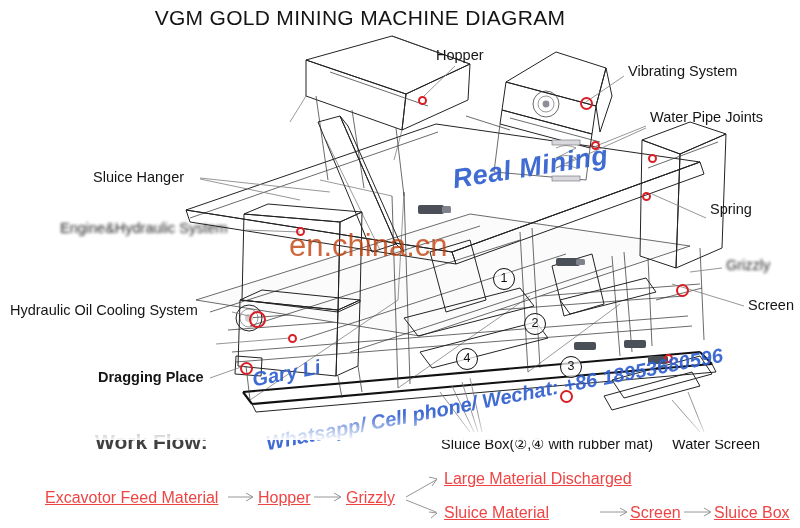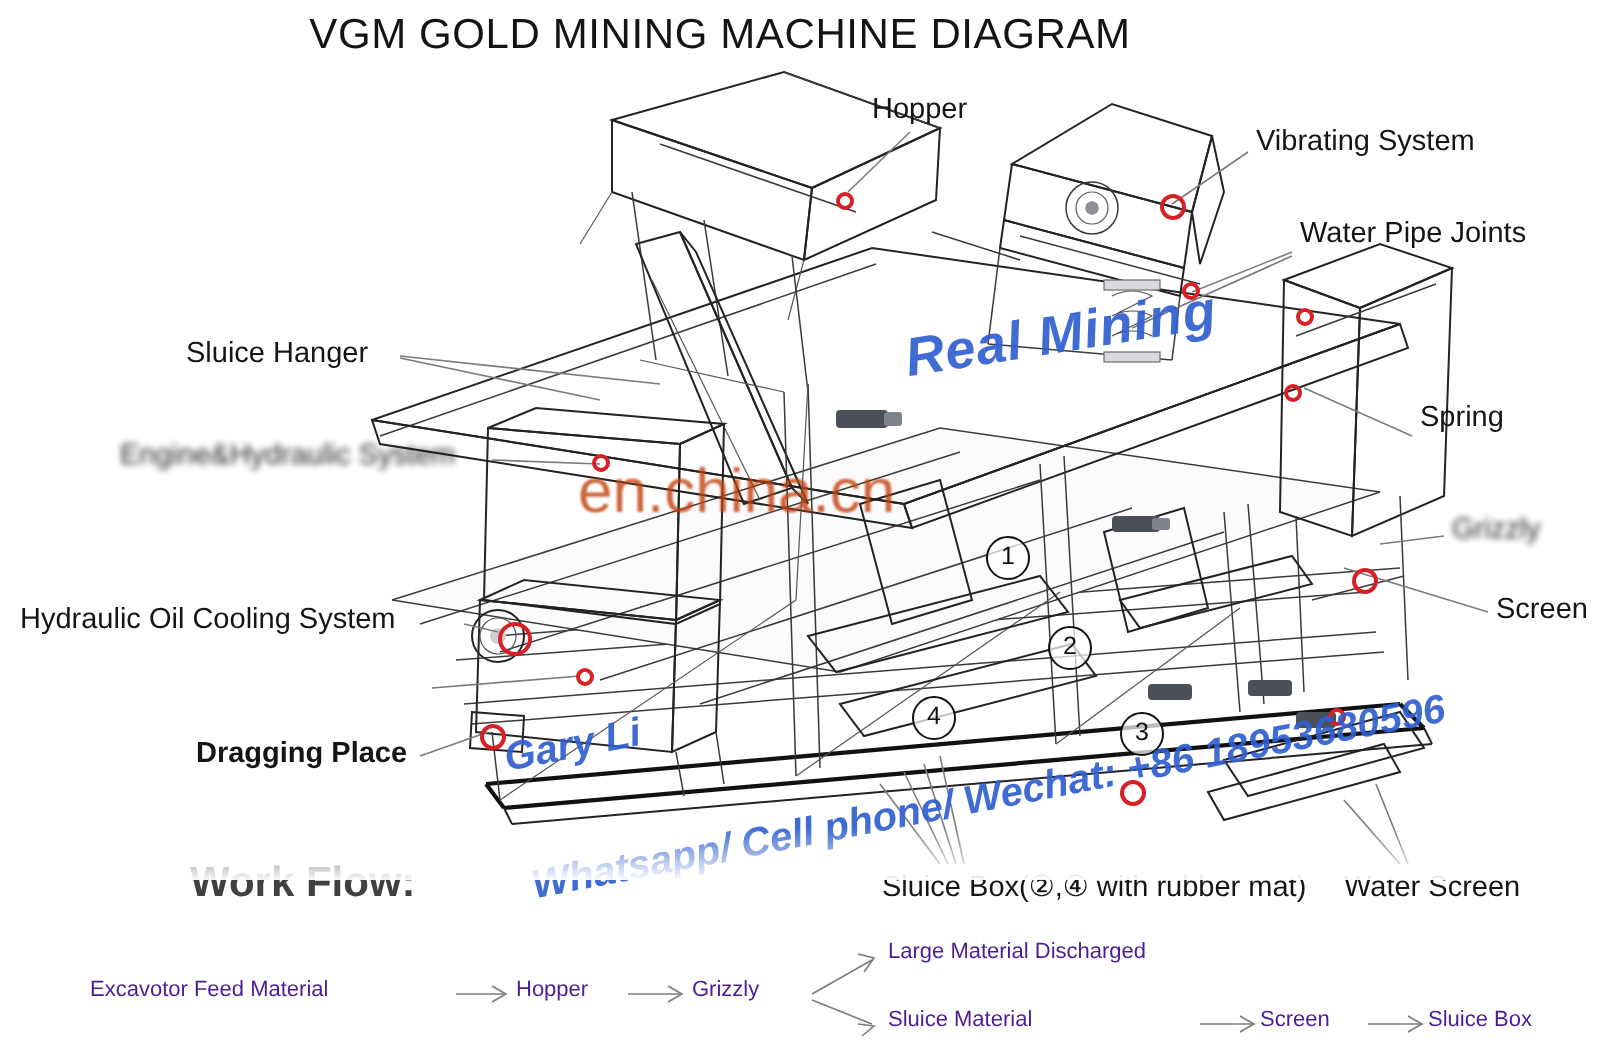--- a/index.html
+++ b/index.html
@@ -55,21 +55,21 @@
   .wm-gary{font-size:20px;transform:rotate(-11deg);}
   .wm-line2{font-size:20px;transform:rotate(-11deg);}
   .wm-grey{
     position:absolute;color:#c2410c;font-size:31px;white-space:nowrap;
     font-family:"Liberation Sans","DejaVu Sans",sans-serif;opacity:.8;
     filter:blur(.4px);
   }
 
   
   .wf-title{position:absolute;left:62px;top:430px;font-size:21px;font-weight:700;color:#404040;margin-left:33px;}
-  .wf{position:absolute;font-size:11px;color:#4c1d95;white-space:nowrap;}
+  .wf{position:absolute;font-size:16px;color:#ef4444;white-space:nowrap;text-decoration:underline;}
   .fadeout{
     position:absolute;left:0;width:800px;height:26px;
     background:linear-gradient(180deg,rgba(255,255,255,0),rgba(255,255,255,.96));
     pointer-events:none;
   }
 </style>
 </head>
 <body>
 
 <div id="stage">

